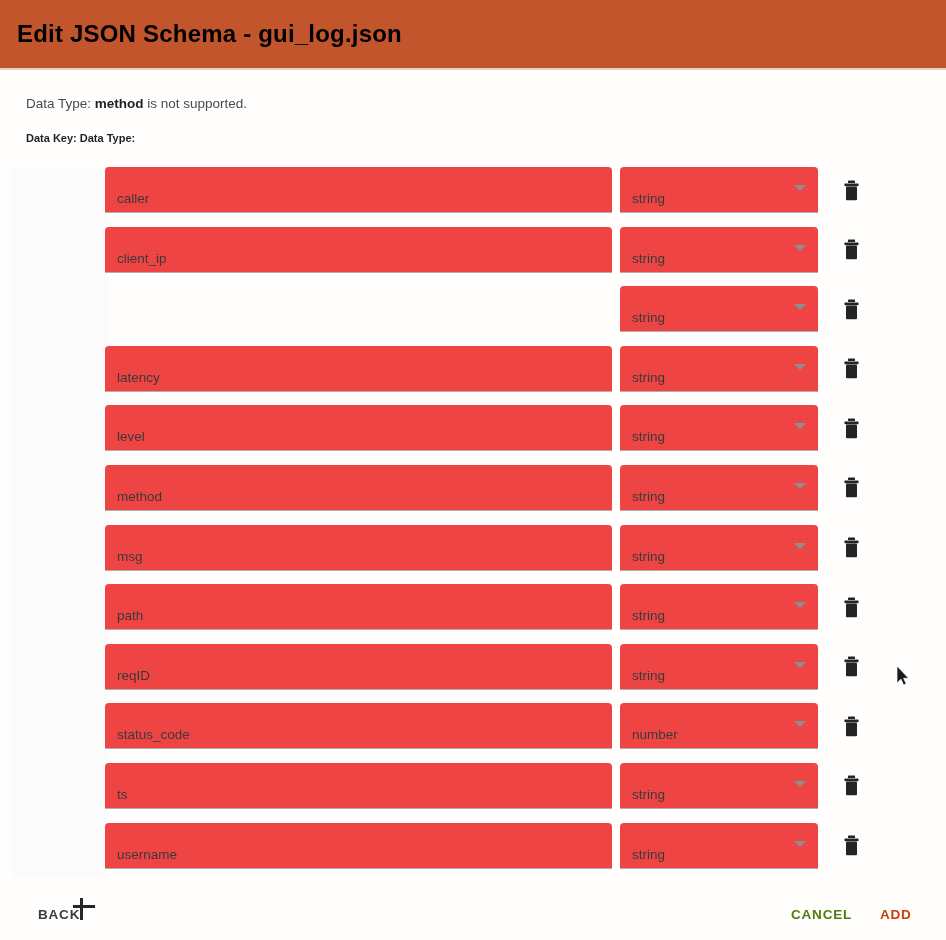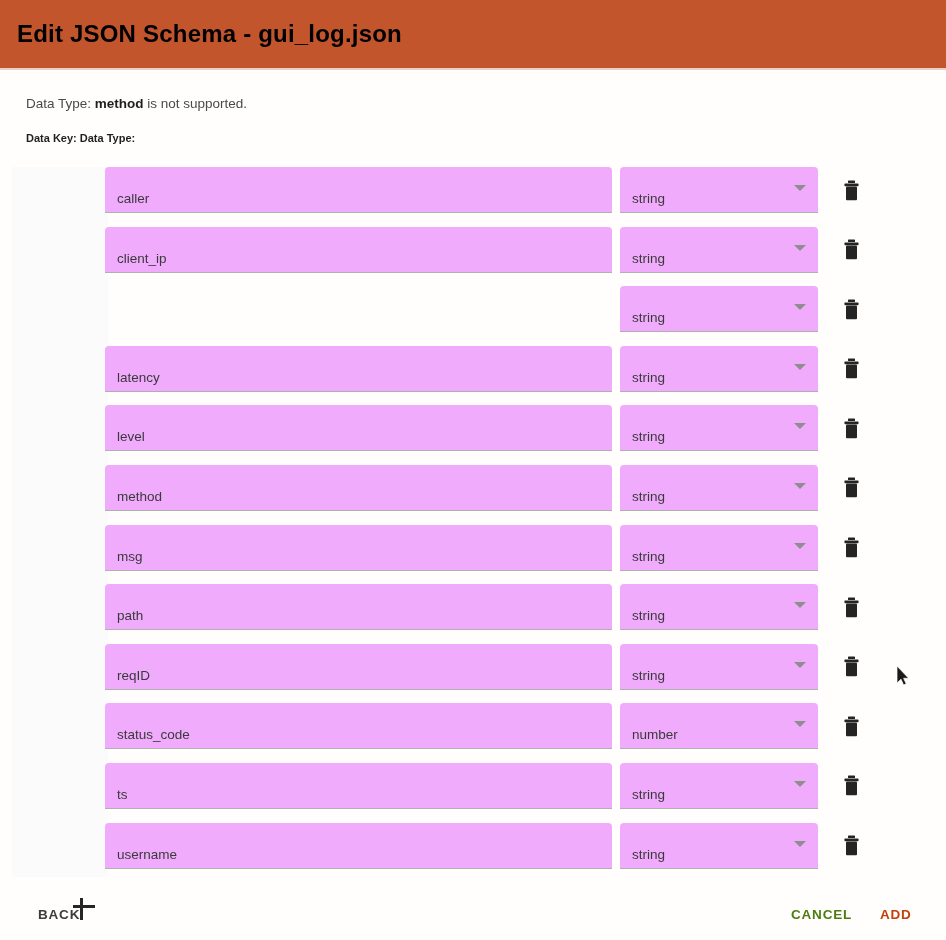--- a/index.html
+++ b/index.html
@@ -93,21 +93,21 @@
   }
   .schema-row {
     position: relative;
     height: 59.6px;
   }
 
   .mdc-field {
     position: absolute;
     top: 0;
     height: 46px;
-    background: #f0abfc;
+    background: #ef4444;
     border-bottom: 1px solid #b0b0b0;
     border-top-left-radius: 4px;
     border-top-right-radius: 4px;
     display: flex;
     align-items: flex-end;
     padding: 0 12px 6px 12px;
     font-size: 13.5px;
     color: #3a3a3a;
     cursor: text;
     overflow: hidden;

